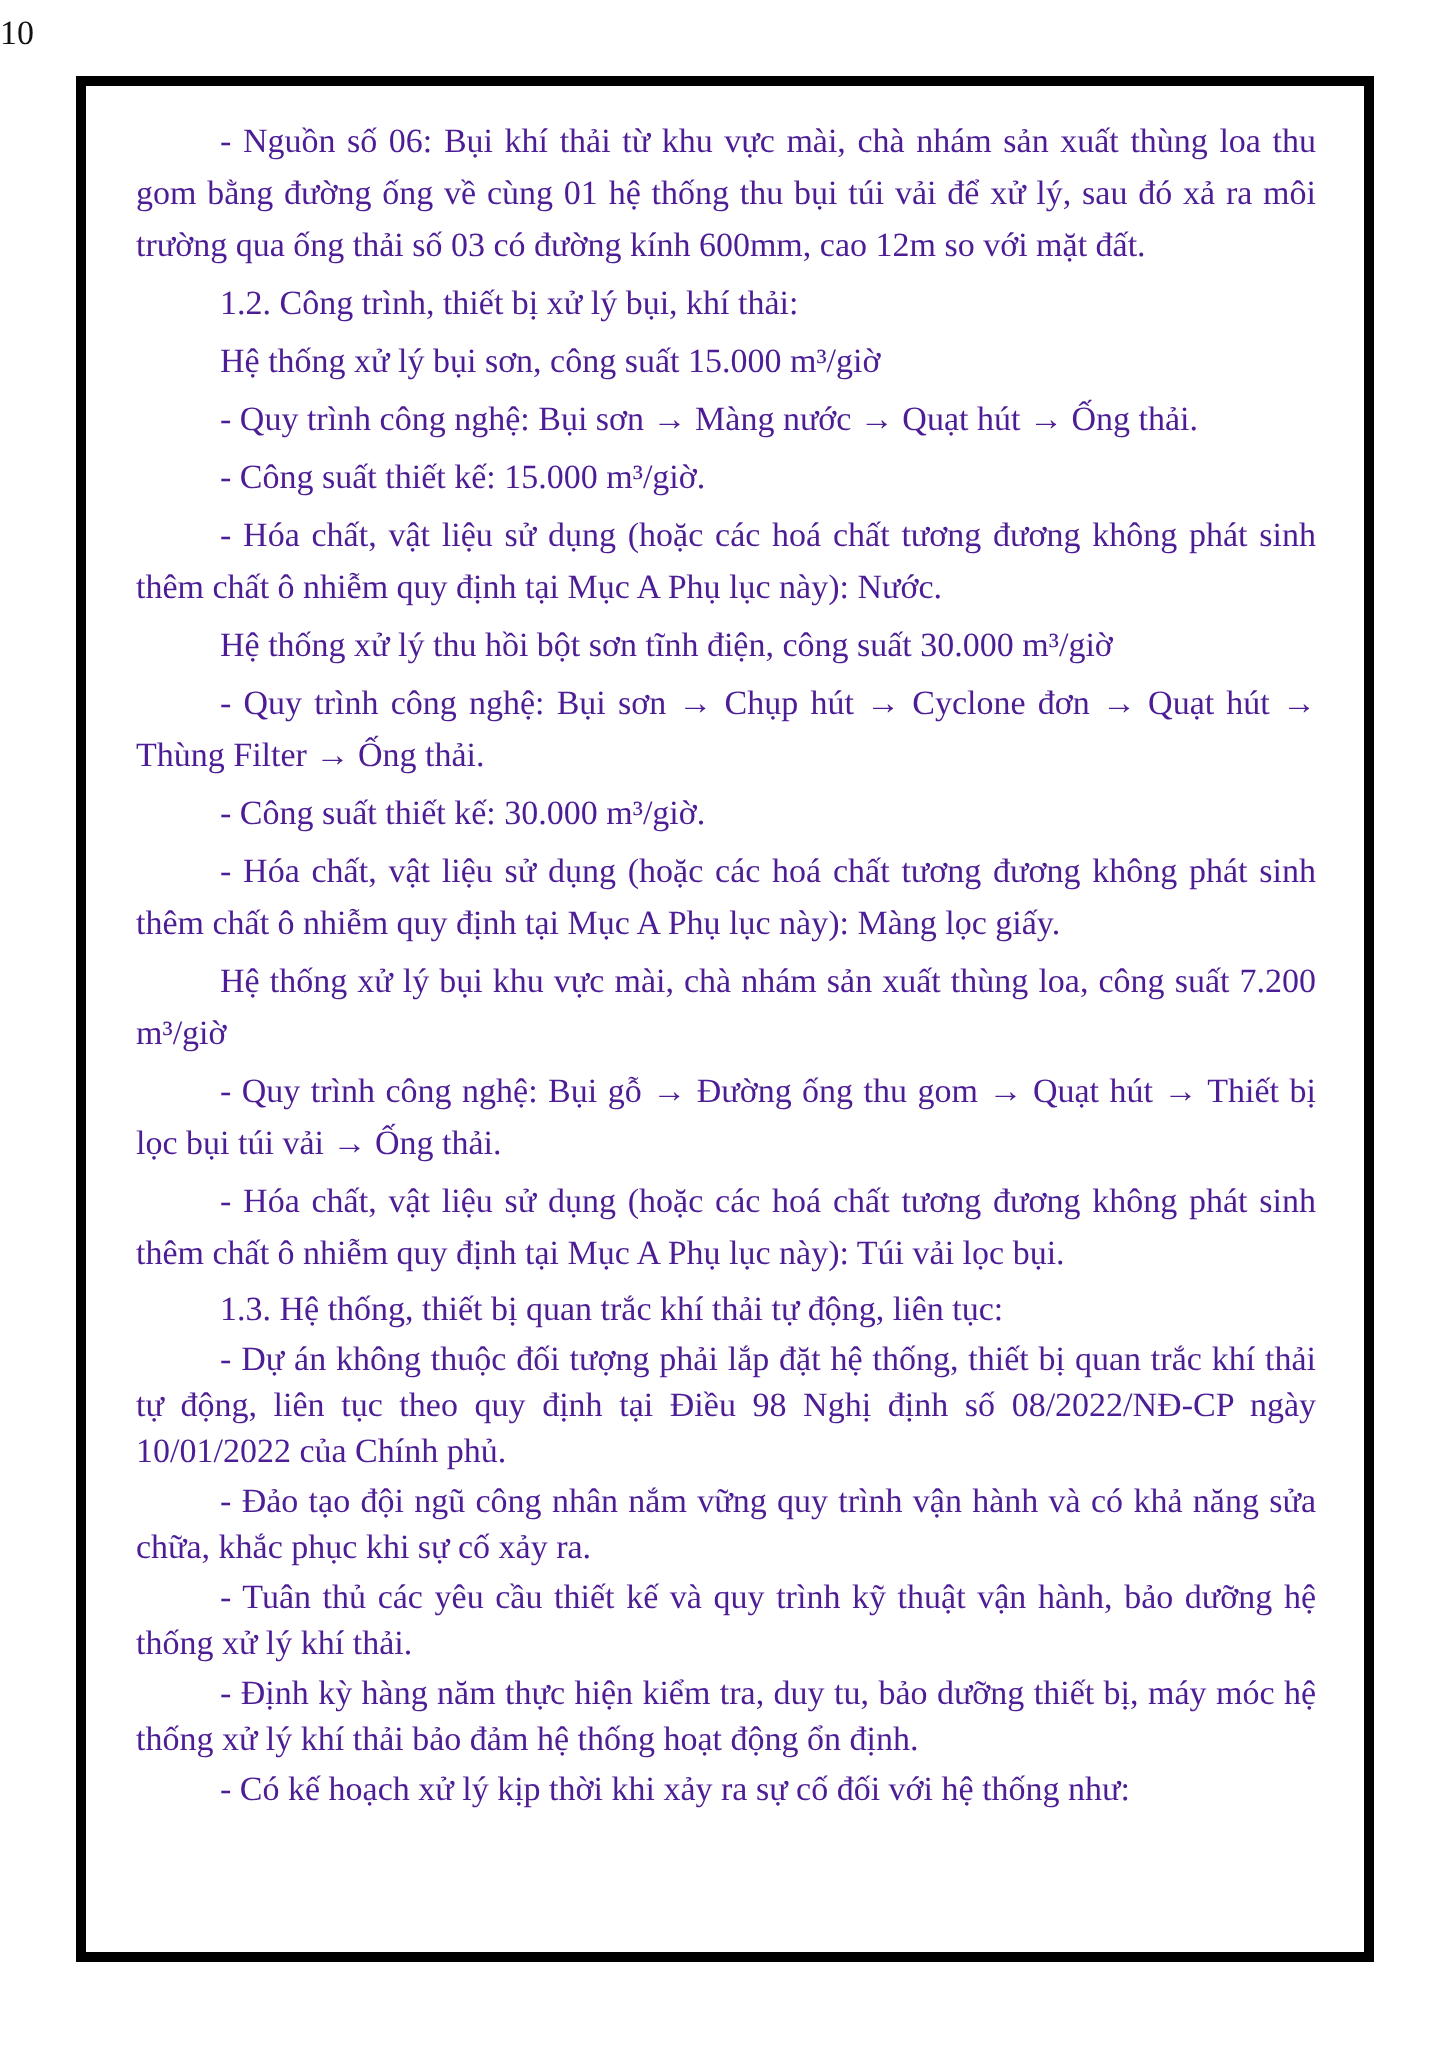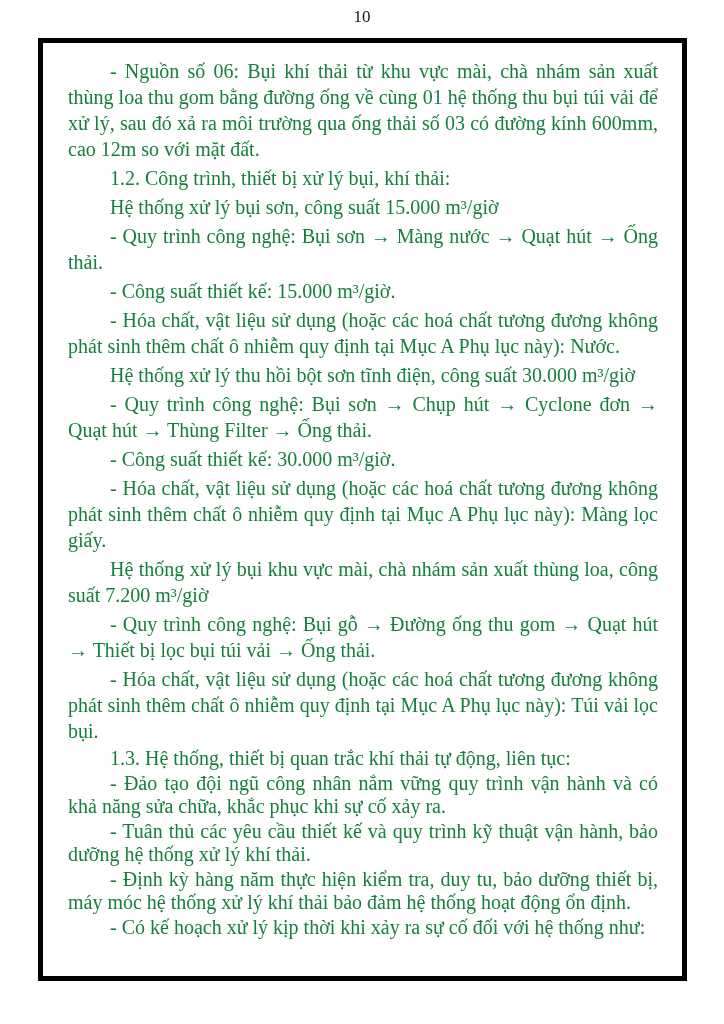--- a/index.html
+++ b/index.html
@@ -8,38 +8,38 @@
     background: #ffffff;
     font-family: "Liberation Serif", serif;
     color: #111111;
     position: relative;
     overflow: hidden;
   }
   .page-number {
     position: absolute;
     top: 7px; left: 0;
     width: 724px;
-    text-align: center;
+    text-align: left;
     font-size: 17px;
     color: #111;
   }
   .page-frame {
     position: absolute;
     left: 38px; top: 38px;
     width: 649px; height: 943px;
     border: 5px solid #000000;
     padding: 12px 24px 0 25px;
     overflow: hidden;
     background: #ffffff;
   }
   .para {
-    font-size: 20px;
+    font-size: 17px;
     text-indent: 42px;
     text-align: justify;
-    color: #15803d;
+    color: #4c1d95;
   }
   .upper .para { line-height: 26px; margin: 3px 0; }
   .lower .para { line-height: 23px; margin: 2px 0; }
   .italic { }
 </style>
 </head>
 <body>
 
 <div class="page-number">10</div>
 
@@ -63,20 +63,21 @@
 
     <p class="para italic">Hệ thống xử lý bụi khu vực mài, chà nhám sản xuất thùng loa, công suất 7.200 m³/giờ</p>
     <p class="para">- Quy trình công nghệ: Bụi gỗ → Đường ống thu gom → Quạt hút → Thiết bị lọc bụi túi vải → Ống thải.</p>
     <p class="para"><span>- Hóa chất, vật liệu sử dụng (</span><span class="italic">hoặc các hoá chất tương đương không phát sinh thêm chất ô nhiễm quy định tại Mục A Phụ lục này</span><span>): </span><span>Túi vải lọc bụi.</span></p>
 
   </div>
 
   <div class="lower">
 
     <p class="para italic">1.3. Hệ thống, thiết bị quan trắc khí thải tự động, liên tục:</p>
+    <p class="para">- Dự án không thuộc đối tượng phải lắp đặt hệ thống, thiết bị quan trắc khí thải tự động, liên tục theo quy định tại Điều 98 Nghị định số 08/2022/NĐ-CP ngày 10/01/2022 của Chính phủ.</p>
 
     <p class="para">- Đảo tạo đội ngũ công nhân nắm vững quy trình vận hành và có khả năng sửa chữa, khắc phục khi sự cố xảy ra.</p>
     <p class="para">- Tuân thủ các yêu cầu thiết kế và quy trình kỹ thuật vận hành, bảo dưỡng hệ thống xử lý khí thải.</p>
     <p class="para">- Định kỳ hàng năm thực hiện kiểm tra, duy tu, bảo dưỡng thiết bị, máy móc hệ thống xử lý khí thải bảo đảm hệ thống hoạt động ổn định.</p>
     <p class="para">- Có kế hoạch xử lý kịp thời khi xảy ra sự cố đối với hệ thống như:</p>
 
   </div>
 
 </div>
 

